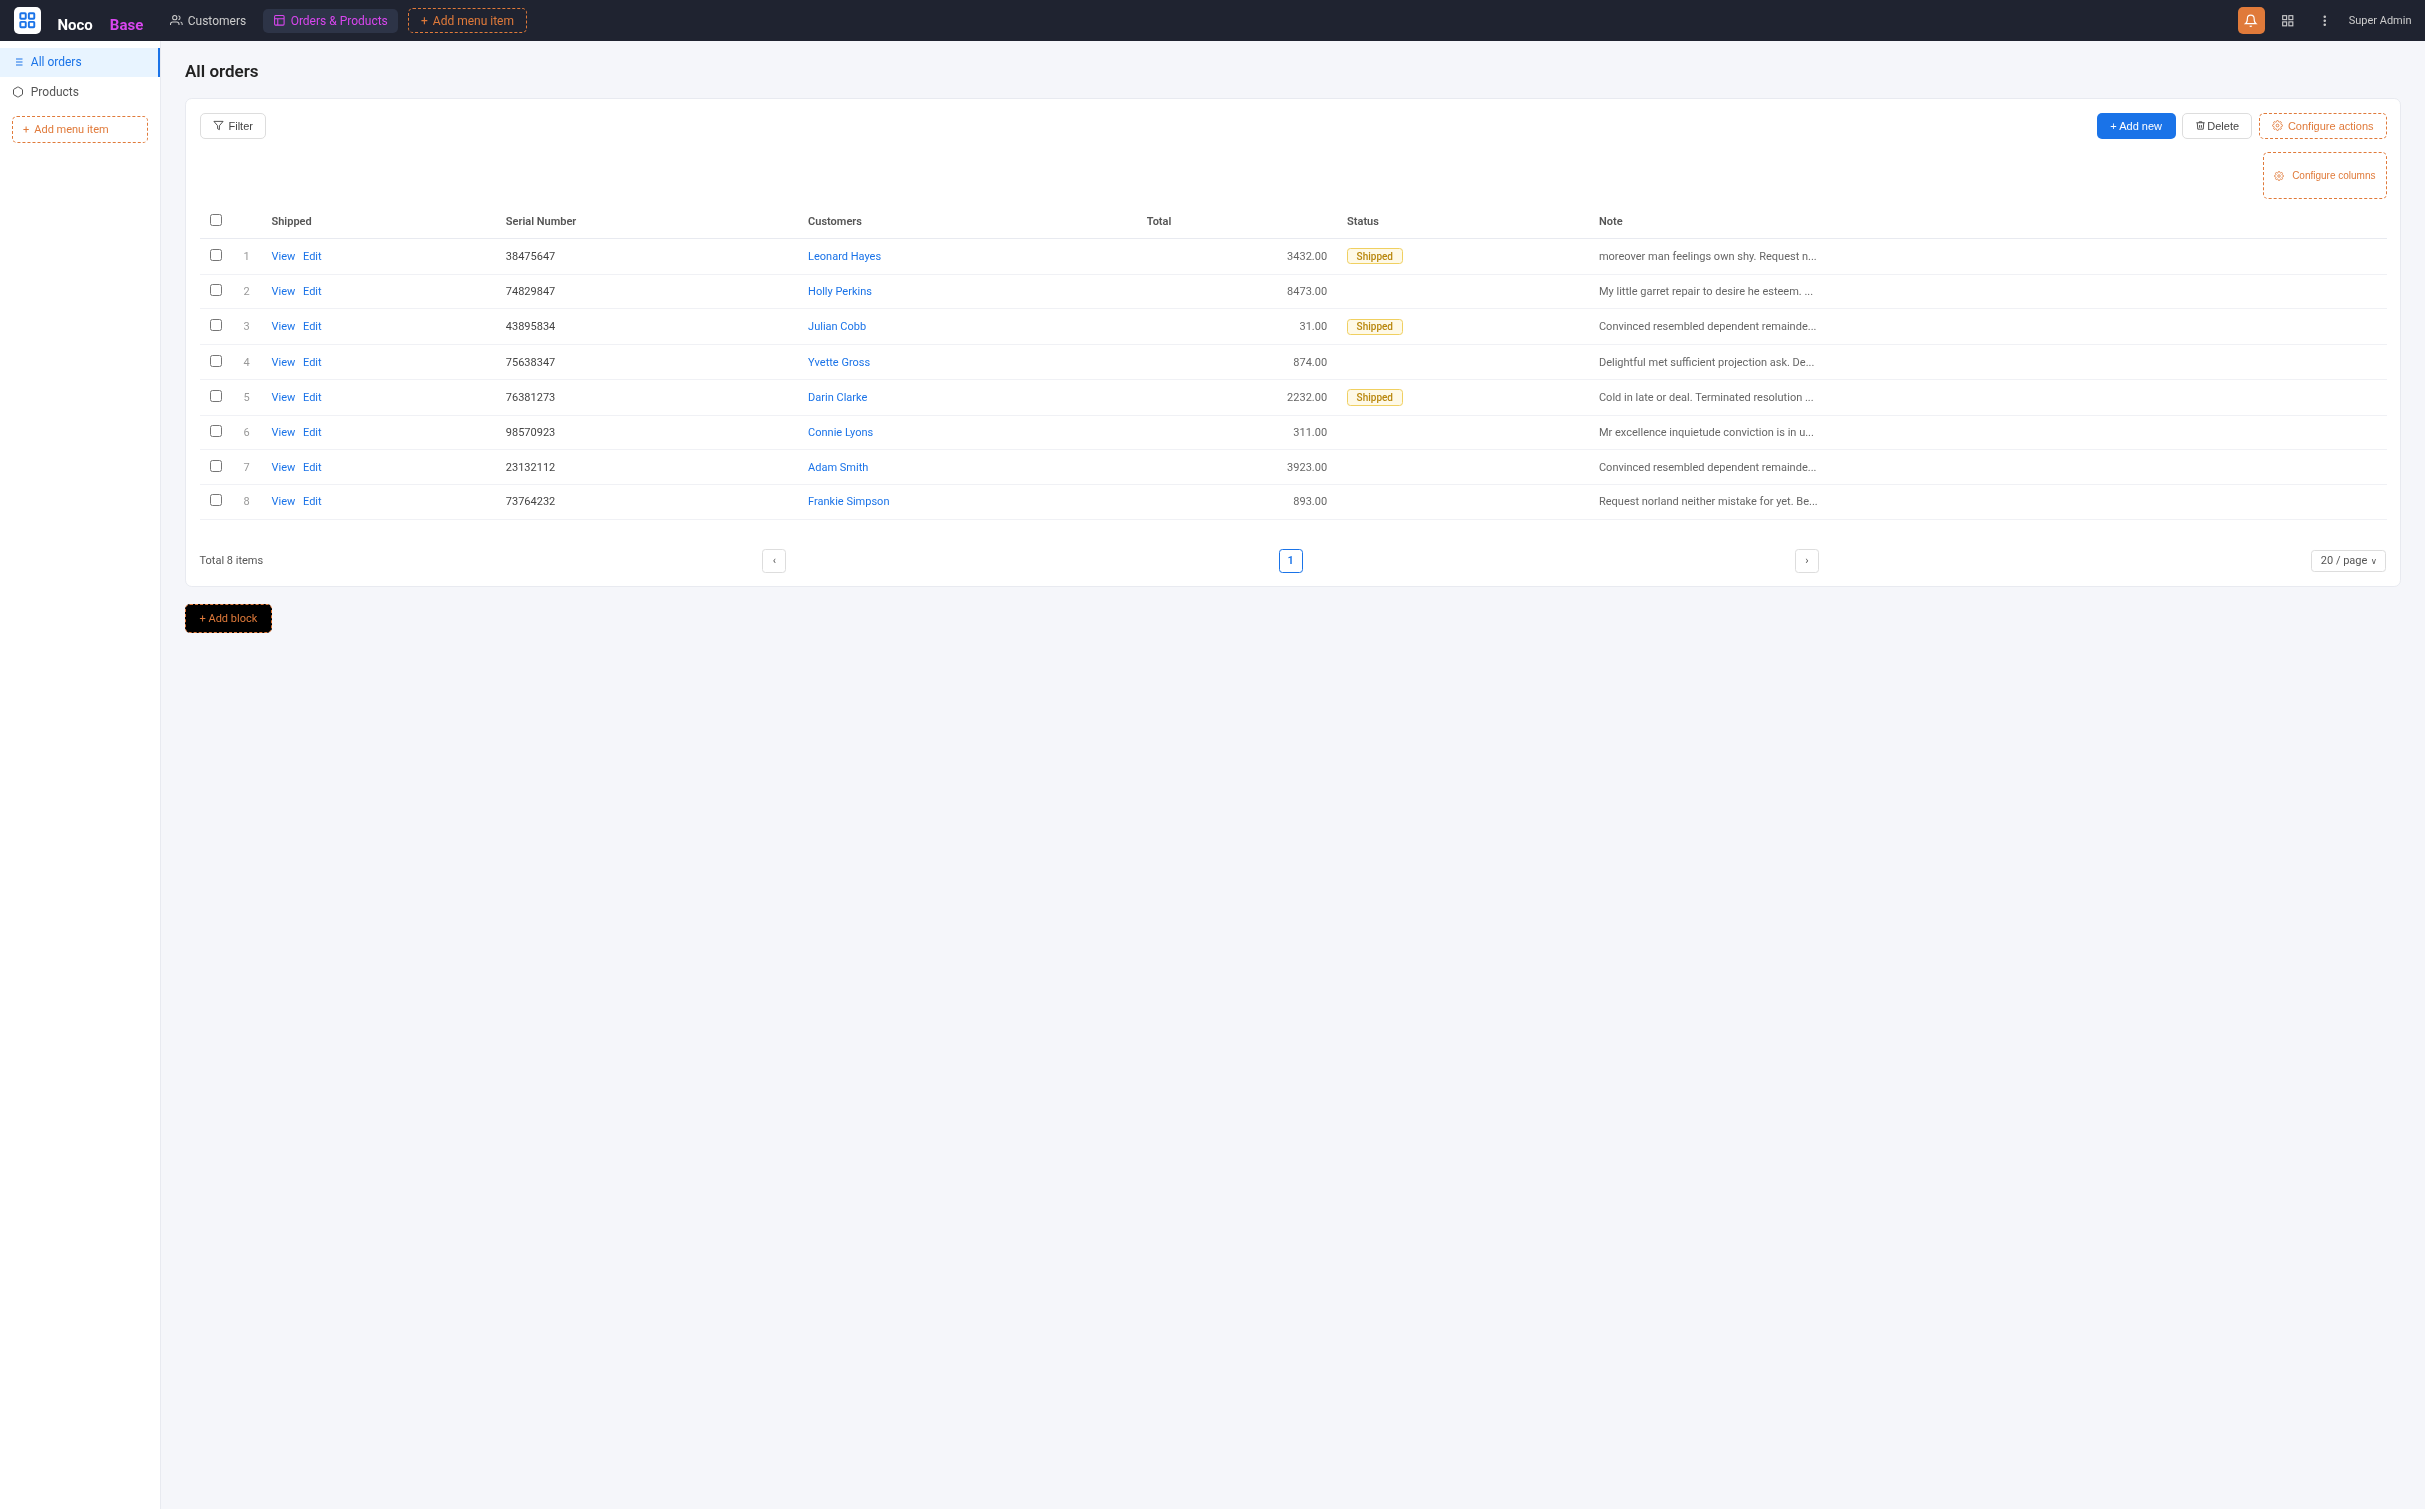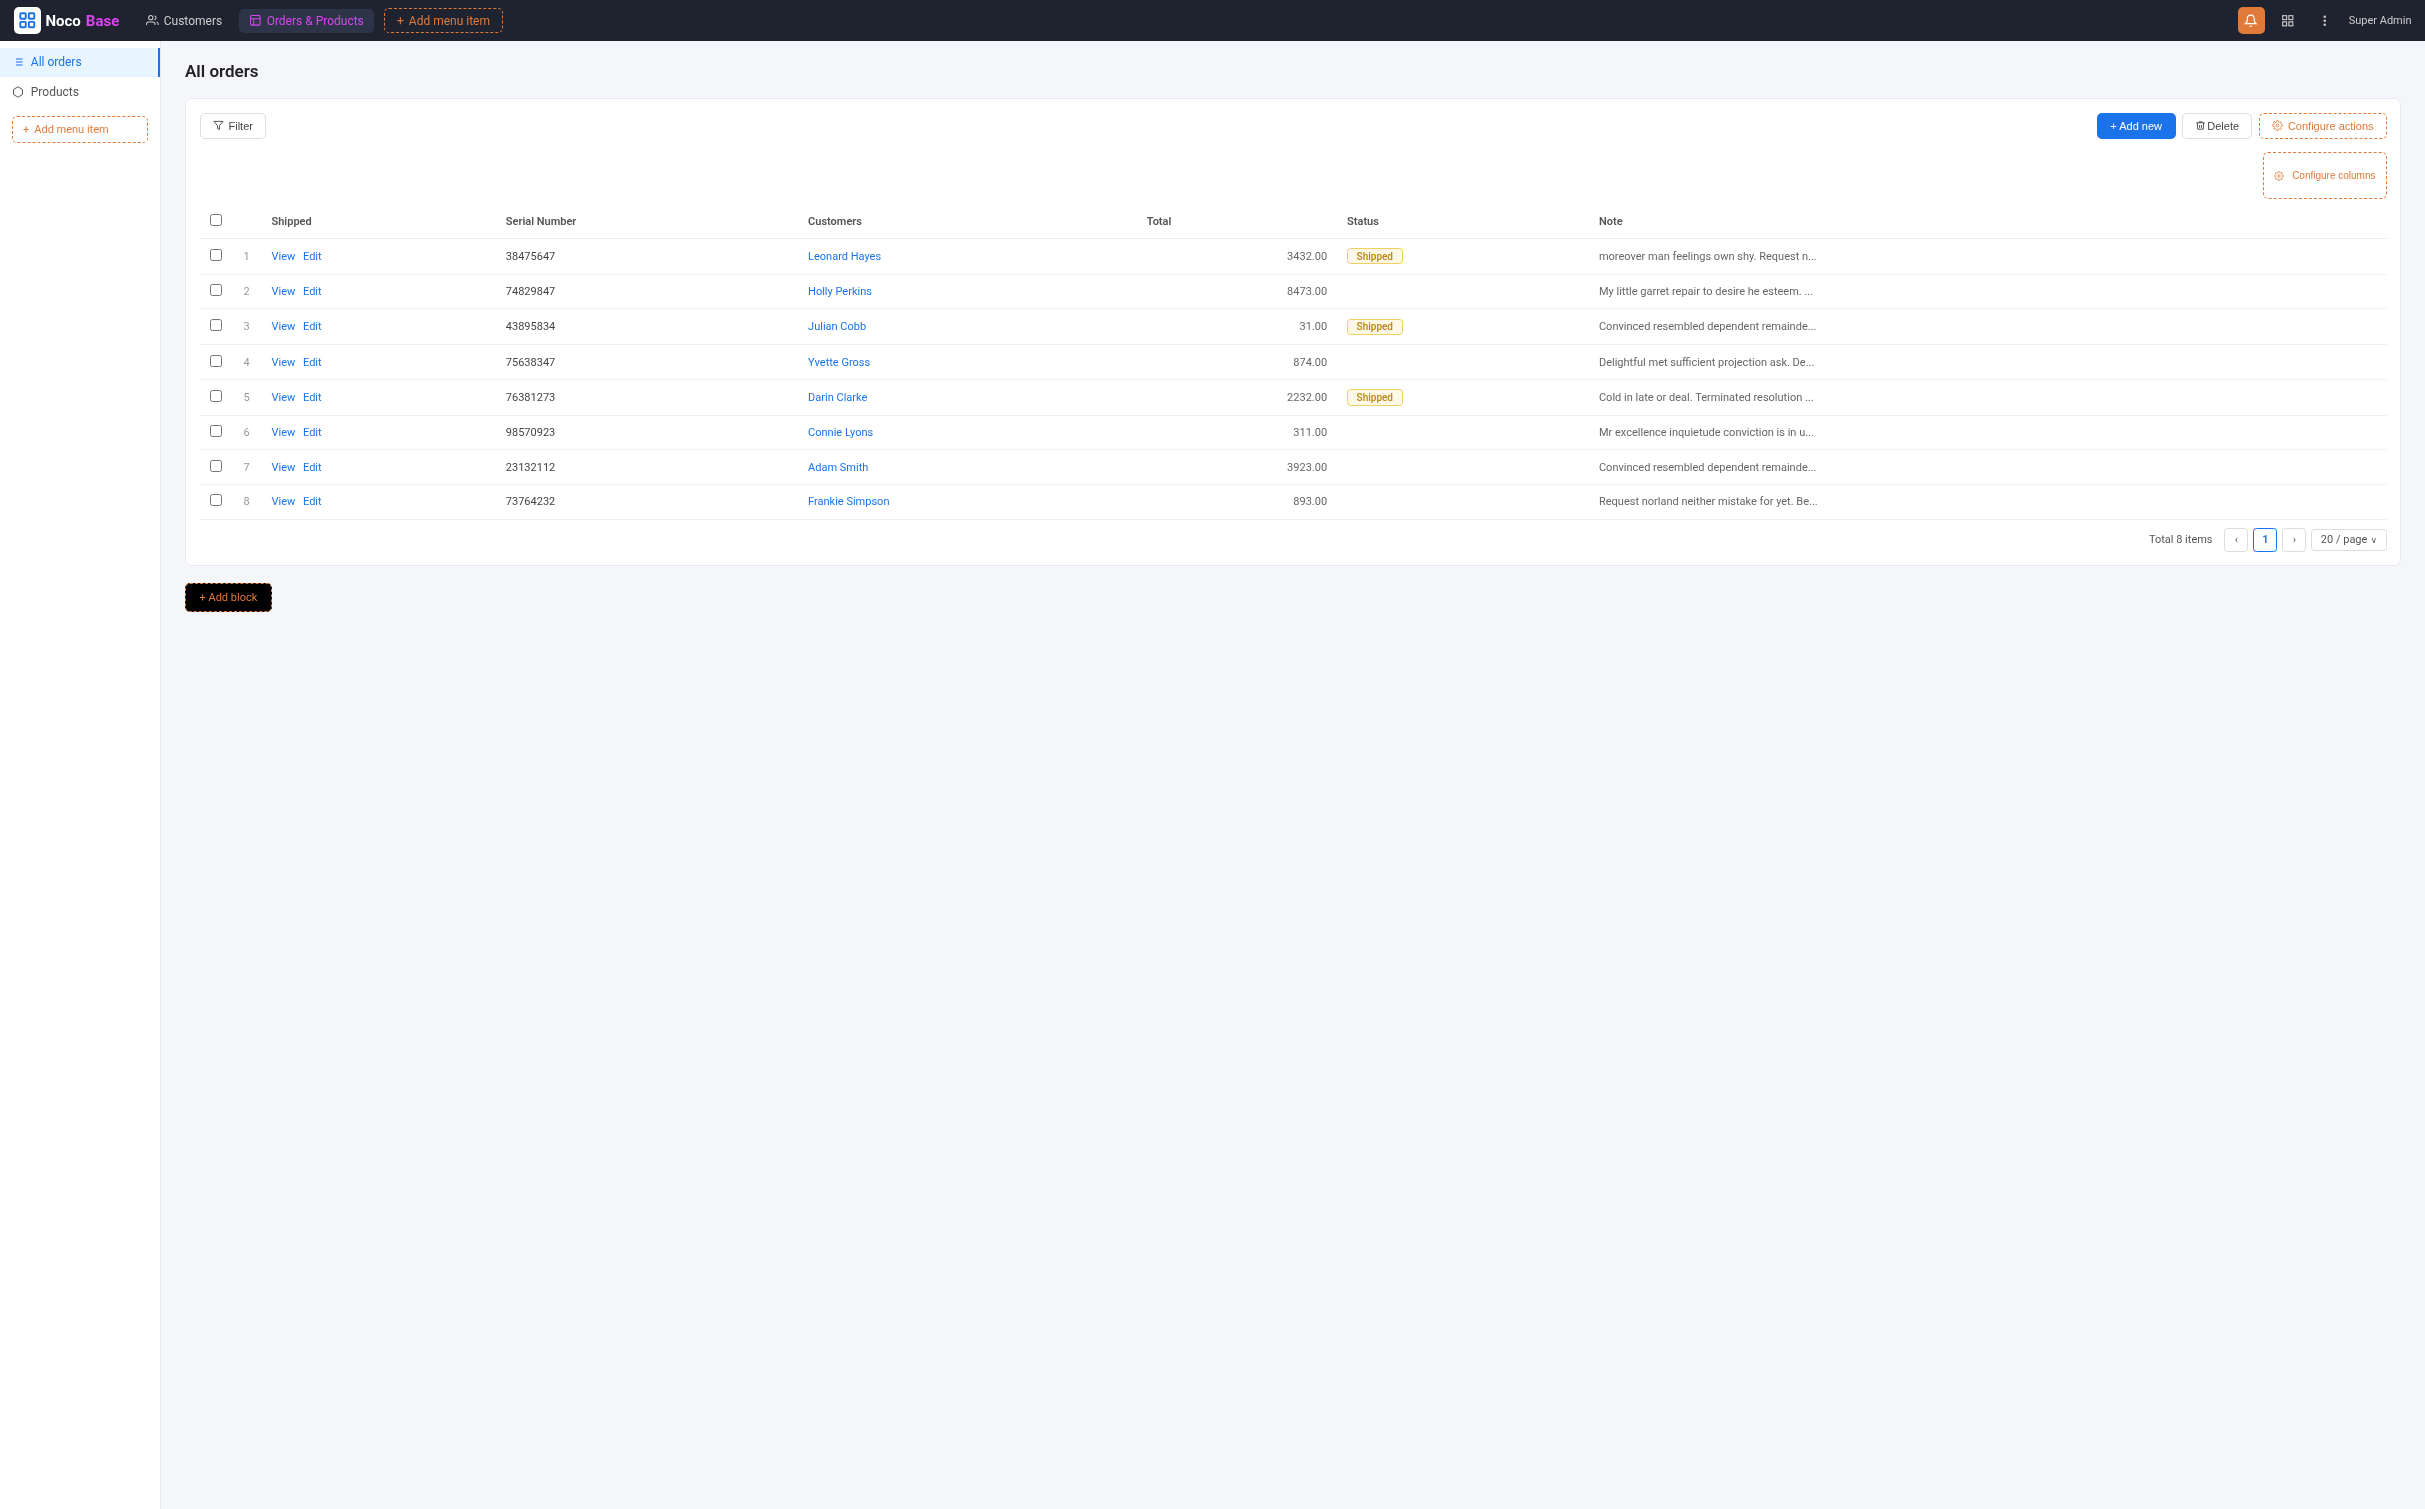--- a/index.html
+++ b/index.html
@@ -3,21 +3,21 @@
   <meta charset="utf-8">
   <style>
     * { box-sizing: border-box; margin: 0; padding: 0; }
     body { font-family: -apple-system, BlinkMacSystemFont, 'Segoe UI', Roboto, sans-serif; font-size: 12px; background: #f5f6fa; color: #333; }
 
     
     .topnav {
       display: flex; align-items: center; background: #1f2330; height: 41px; padding: 0 13.5px; gap: 6.8px;
     }
     .logo {
-      display: flex; align-items: center; gap: 5px; color: white; font-size: 15px; font-weight: 700; margin-right: 10px;
+      display: flex; align-items: flex-end; gap: 17px; color: white; font-size: 15px; font-weight: 700; margin-right: 10px;
     }
     .logo-icon {
       width: 27px; height: 27px; background: #fff; border-radius: 5px; display: flex; align-items: center; justify-content: center;
     }
     .logo-icon svg { width: 18.6px; height: 18.6px; }
     .logo span.noco { color: white; }
     .logo span.base { color: #d946ef; }
     .nav-item {
       display: flex; align-items: center; gap: 5px; color: #ccc; padding: 5px 10px; border-radius: 5px; cursor: pointer; font-size: 12px;
     }
@@ -94,21 +94,21 @@
     .action-edit { color: #1a73e8; cursor: pointer; }
     .customer-link { color: #1a73e8; cursor: pointer; }
     .status-badge {
       display: inline-block; padding: 1.7px 8.5px; border-radius: 3.4px; font-size: 10px; font-weight: 500;
     }
     .status-shipped { background: #fef9e7; color: #b8860b; border: 0.8px solid #f0d060; }
     .note-text { color: #666; font-size: 11px; }
 
     
     .pagination {
-      display: flex; align-items: center; justify-content: flex-end; margin-top: 8px; gap: 5px; font-size: 11px; color: #555;
+      display: flex; align-items: center; justify-content: space-between; margin-top: 29px; gap: 5px; font-size: 11px; color: #555;
     }
     .pagination-info { margin-right: 6.8px; }
     .page-btn {
       width: 24px; height: 24px; display: flex; align-items: center; justify-content: center; border: 0.8px solid #ddd; border-radius: 3.4px; cursor: pointer; background: white; color: #555;
     }
     .page-btn.active { border-color: #1a73e8; color: #1a73e8; font-weight: 600; }
     .page-size-select {
       display: flex; align-items: center; gap: 3.4px; padding: 3.4px 8.5px; border: 0.8px solid #ddd; border-radius: 3.4px; cursor: pointer; background: white; color: #555;
     }
 

